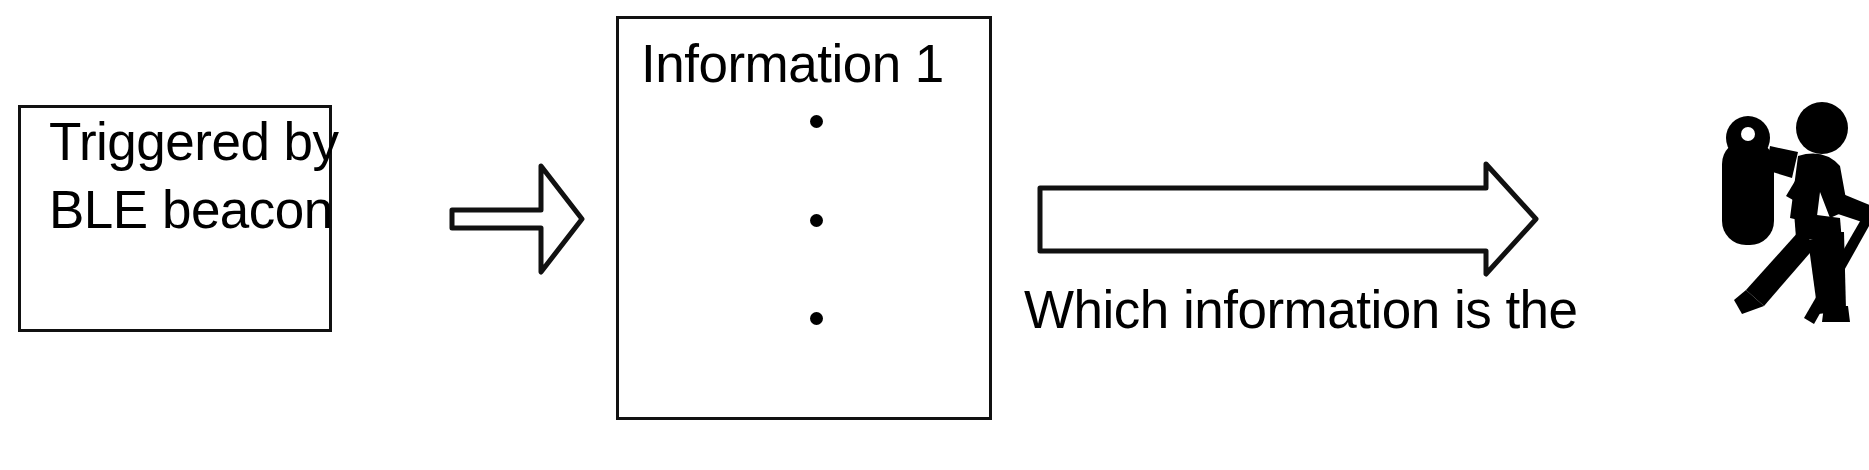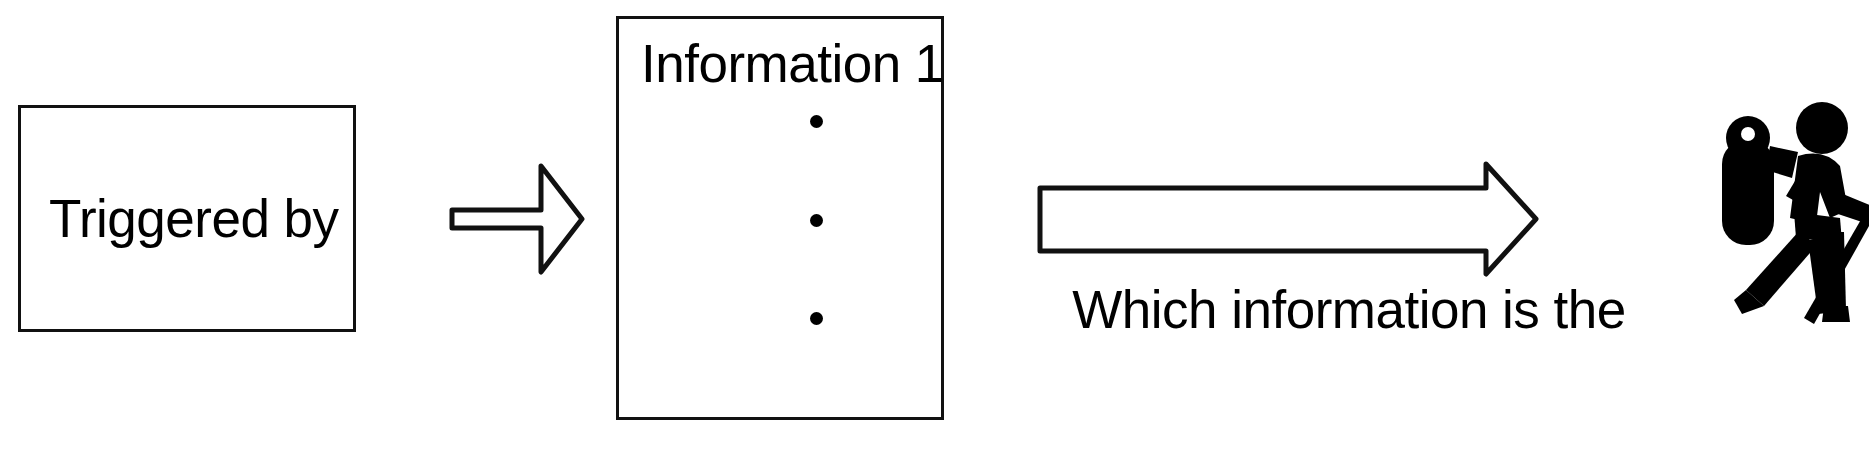--- a/index.html
+++ b/index.html
@@ -26,40 +26,39 @@
     position: absolute;
     box-sizing: border-box;
     border: 3px solid #111111;
     background: #ffffff;
   }
 
   
   #trigger-box {
     left: 18px;
     top: 105px;
-    width: 338px;
+    width: 314px;
     height: 227px;
     display: flex;
     flex-direction: column;
     align-items: flex-start;
-    justify-content: center;
     padding-left: 28px;
   }
   #trigger-box .line {
     font-size: 53px;
     line-height: 68px;
     letter-spacing: -0.5px;
     white-space: nowrap;
   }
 
   
   #information-box {
     left: 616px;
     top: 16px;
-    width: 328px;
+    width: 376px;
     height: 404px;
     display: flex;
     flex-direction: column;
     align-items: flex-start;
     justify-content: space-between;
     padding: 14px 0 22px 22px;
   }
   #information-box .info-label {
     font-size: 53px;
     line-height: 62px;
@@ -101,21 +100,21 @@
     width: 508px;
     height: 126px;
   }
 
   
   #question-caption {
     position: absolute;
     left: 1024px;
     top: 278px;
     width: 650px;
-    text-align: center;
+    text-align: left;
   }
   #question-caption .line {
     font-size: 53px;
     line-height: 64px;
     letter-spacing: -0.5px;
     white-space: nowrap;
   }
 
   
   #hiker-icon {
@@ -126,20 +125,21 @@
     height: 240px;
   }
 </style>
 </head>
 <body>
 
 <div id="canvas">
 
   <div class="node-box" id="trigger-box">
     <div class="line">Triggered by</div>
+    <div class="line">BLE beacon</div>
   </div>
 
   <div class="block-arrow" id="short-arrow">
     <svg width="146" height="126" viewBox="0 0 146 126" xmlns="http://www.w3.org/2000/svg">
       <polygon points="8,54 97,54 97,10 138,63 97,116 97,72 8,72" fill="#ffffff" stroke="#111111" stroke-width="5" stroke-linejoin="round" stroke-linecap="round"></polygon>
     </svg>
   </div>
 
   <div class="node-box" id="information-box">
     <div class="info-label">Information 1</div>

